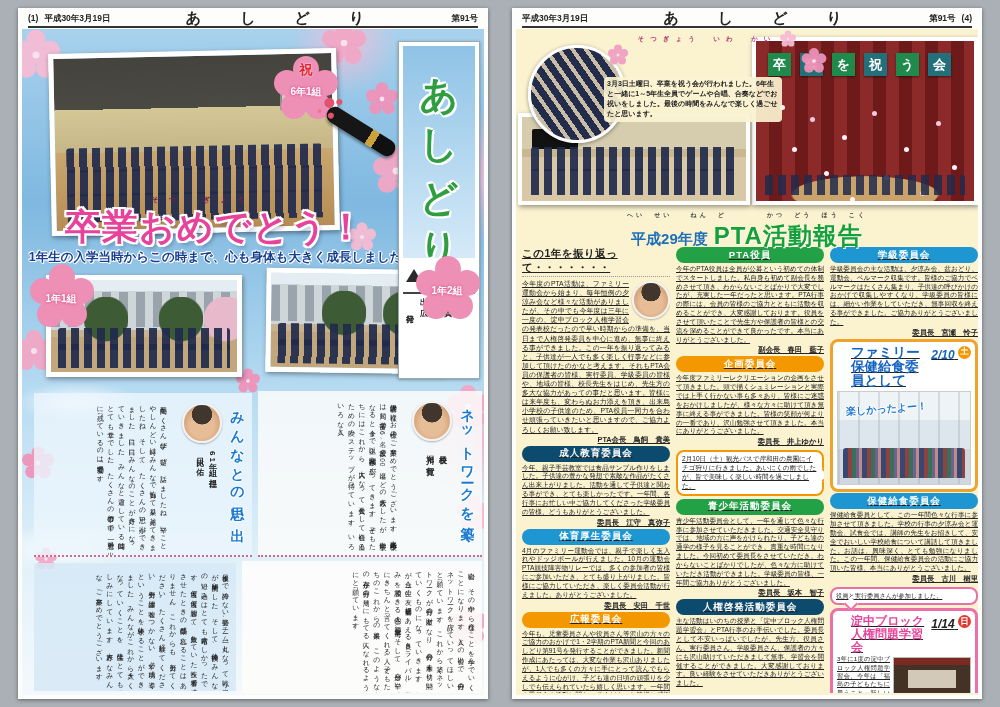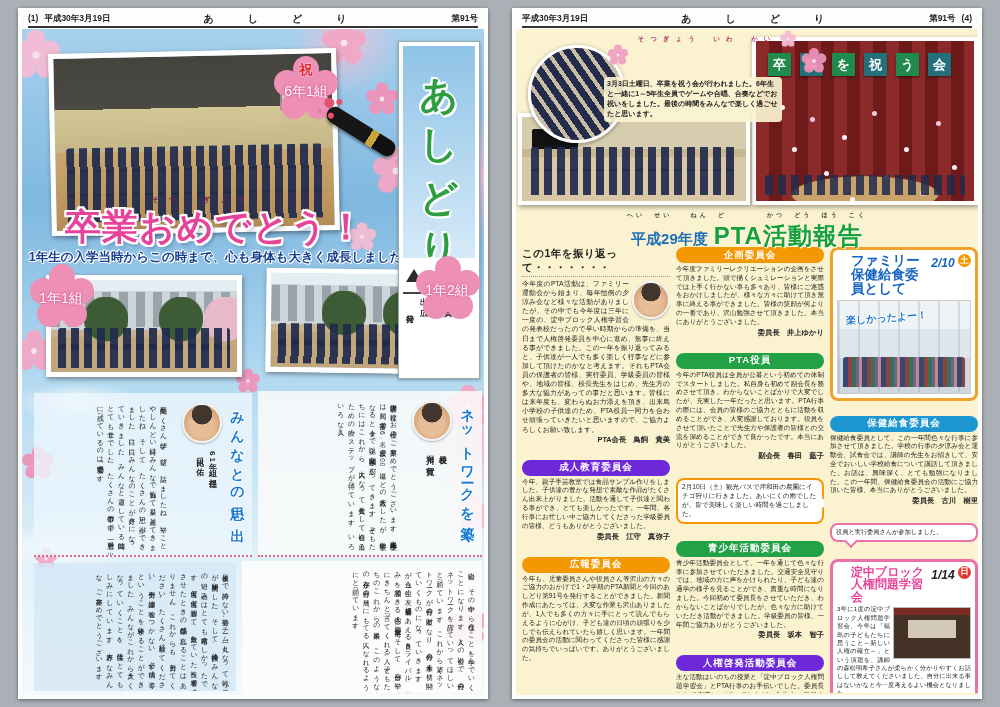--- a/index.html
+++ b/index.html
@@ -7,21 +7,21 @@
   body { font-family:"Liberation Sans","DejaVu Sans",sans-serif; color:#222; }
   #canvas { position:relative; width:1000px; height:707px; background:#aab0b5; overflow:hidden; }
 
   .page { position:absolute; top:8px; width:470px; height:691px; background:#fdfdfb;
           box-shadow:0 1px 4px rgba(0,0,0,.45); }
   .page.left { left:18px; } .page.right { left:512px; }
 
   .pg-hdr { position:absolute; top:3px; left:10px; right:10px; height:17px;
             border-bottom:2px solid #333; display:flex; align-items:center;
             justify-content:space-between; font-size:8.5px; font-weight:bold; z-index:9; background:transparent; }
-  .pg-hdr .c { letter-spacing:12px; font-size:10px; }
+  .pg-hdr .c { letter-spacing:12px; font-size:15px; }
   .pg-hdr .side { display:flex; gap:6px; }
 
   
   .sky { position:absolute; top:21px; left:4px; right:4px; bottom:4px; overflow:hidden;
     background:
       radial-gradient(ellipse 90px 28px at 12% 56%, rgba(255,255,255,.85), transparent 70%),
       radial-gradient(ellipse 110px 34px at 8% 78%, rgba(255,255,255,.75), transparent 70%),
       radial-gradient(ellipse 70px 22px at 30% 88%, rgba(255,255,255,.7), transparent 70%),
       radial-gradient(circle 90px at 102% 22%, rgba(246,189,214,.9), transparent 75%),
       radial-gradient(circle 80px at 100% 62%, rgba(243,176,206,.85), transparent 75%),
@@ -60,21 +60,21 @@
   .photo-gym .ppl.r2 { bottom:34px; height:26px; }
   .photo-gym .ppl.r3 { bottom:8px;  height:28px; }
 
   .fbadge { position:absolute; z-index:3; }
   .fbadge .fl { position:absolute; left:0; top:0; width:60px; height:60px; color:#ee8fb5; }
   .fbadge .fl::before { content:''; position:absolute; left:50%; top:50%; width:26px; height:26px;
      margin:-13px; border-radius:50%; background:currentColor;
      box-shadow:0 -20px 0 currentColor, 19px -6px 0 currentColor, 12px 17px 0 currentColor,
                 -12px 17px 0 currentColor, -19px -6px 0 currentColor; }
   .fbadge .txt { position:absolute; left:50%; top:55%; transform:translate(-50%,-50%); white-space:nowrap;
-     color:#fff; font-weight:normal; font-size:14px; text-shadow:0 0 3px #d9568f, 0 0 2px #d9568f; z-index:2; }
+     color:#fff; font-weight:bold; font-size:10px; text-shadow:0 0 3px #d9568f, 0 0 2px #d9568f; z-index:2; }
   .fbadge .top { position:absolute; left:50%; top:20%; transform:translate(-50%,-50%); color:#e0232d;
      font-weight:bold; font-size:13px; text-shadow:0 0 2px #fff; z-index:2; }
   .badge-61 { left:252px; top:28px; width:64px; height:64px; }
   .badge-61 .fl { width:64px; height:64px; }
   .badge-11 { left:10px; top:238px; width:58px; height:58px; z-index:4; }
   .badge-12 { left:396px; top:230px; width:58px; height:58px; z-index:4; }
 
   .scroll { position:absolute; left:300px; top:94px; width:78px; height:17px; border-radius:9px;
     transform:rotate(32deg); z-index:3;
     background:linear-gradient(90deg,#161616 0 62%, #c9a23a 62% 72%, #101010 72% 100%);
@@ -180,27 +180,27 @@
 
   .pta-title { position:absolute; left:0; right:0; top:182px; z-index:2; }
   .pta-title .furi { display:flex; justify-content:center; gap:40px; font-size:6px; letter-spacing:3px;
     color:#444; font-weight:bold; }
   .pta-title .line { display:flex; justify-content:center; align-items:baseline; gap:6px; }
   .pta-title .year { font-size:15px; font-weight:bold; color:#1d6fb8; }
   .pta-title .ttl { font-size:24px; font-weight:bold; color:#15a03a; letter-spacing:1px;
     text-shadow:1px 1px 0 #fff; }
 
   .col { position:absolute; top:218px; width:148px; height:446px; display:flex; flex-direction:column;
-    gap:15px; overflow:hidden; }
+    gap:1px; overflow:hidden;text-decoration:underline; }
   .col1 { left:6px; } .col2 { left:160px; } .col3 { left:314px; }
 
   .pill { border-radius:9px; color:#fff; text-align:center; font-weight:bold; font-size:9.5px;
     padding:1.5px 0; letter-spacing:1px; }
   .pill.g { background:#22a146; } .pill.b { background:#1d96d2; }
-  .pill.o { background:#f39800; } .pill.p { background:#6d28d9; }
+  .pill.o { background:#f39800; } .pill.p { background:#0c4a6e; }
   .cbody { font-size:6.6px; line-height:1.34; text-align:justify; margin-top:2px; color:#1b1b1b; }
   .sig { text-align:right; font-size:7.3px; font-weight:bold; margin-top:1px; }
   .blk { display:flex; flex-direction:column; }
 
   .intro-h { font-size:10.5px; font-weight:bold; letter-spacing:.5px; border-bottom:1px dotted #999;
     padding-bottom:1px; }
   .intro-portrait { float:right; width:38px; height:38px; margin:2px 0 2px 3px; }
 
   .bubble { position:relative; background:#fff; border:2px solid #f39800; border-radius:8px;
     font-size:6.6px; line-height:1.35; padding:3px 4px; margin:2px 0; }
@@ -410,51 +410,61 @@
             <span>今年度のPTA活動は、ファミリー運動会から始まり、毎年恒例の夕涼み会など様々な活動がありましたが、その中でも今年度は三年に一度の、淀中ブロック人権学習会の発表校だったので早い時期からの準備を、当日まで人権啓発委員を中心に進め、無事に終える事ができました。この一年を振り返ってみると、子供達が一人でも多く楽しく行事などに参加して頂けたのかなと考えます。それもPTA会員の保護者の皆様、実行委員、学級委員の皆様や、地域の皆様、校長先生をはじめ、先生方の多大な協力があっての事だと思います。皆様には来年度も、変わらぬお力添えを頂き、出来島小学校の子供達のため、PTA役員一同力を合わせ頑張っていきたいと思いますので、ご協力よろしくお願い致します。</span>
           </div>
           <div class="sig">PTA会長　鳥飼　貴美</div>
         </div>
         <div class="blk">
           <div class="pill p">成人教育委員会</div>
           <div class="cbody">今年、親子手芸教室では食品サンプル作りをしました。子供達の豊かな発想で素敵な作品がたくさん出来上がりました。活動を通して子供達と関わる事ができ、とても楽しかったです。一年間、各行事にお忙しい中ご協力してくださった学級委員の皆様、どうもありがとうございました。</div>
           <div class="sig">委員長　江守　真弥子</div>
         </div>
         <div class="blk">
+          <div class="pill b">体育厚生委員会</div>
+          <div class="cbody">4月のファミリー運動会では、親子で楽しく玉入れやドッジボールが行えました。10月の運動会PTA競技障害物リレーでは、多くの参加者の皆様にご参加いただき、とても盛り上がりました。皆様にご協力していただき、楽しく委員会活動が行えました。ありがとうございました。</div>
+          <div class="sig">委員長　安田　千世</div>
+        </div>
+        <div class="blk">
           <div class="pill o">広報委員会</div>
           <div class="cbody">今年も、児童委員さんや役員さん等沢山の方々のご協力のおかげで1・2学期のPTA新聞と今回のあしどり第91号を発行することができました。新聞作成にあたっては、大変な作業も沢山ありましたが、1人でも多くの方々に手にとって読んでもらえるように心がけ、子ども達の日頃の頑張りを少しでも伝えられていたら嬉しく思います。一年間の委員会の活動に関わってくださった皆様に感謝の気持ちでいっぱいです。ありがとうございました。</div>
 
         </div>
       </div>
 
       <div class="col col2">
+        <div class="blk">
+          <div class="pill g">PTA役員</div>
+          <div class="cbody">今年のPTA役員は全員が公募という初めての体制でスタートしました。私自身も初めて副会長を務めさせて頂き、わからないことばかりで大変でしたが、充実した一年だったと思います。PTA行事の際には、会員の皆様のご協力とともに活動を収めることができ、大変感謝しております。役員をさせて頂いたことで先生方や保護者の皆様との交流を深めることができて良かったです。本当にありがとうございました。</div>
+          <div class="sig">副会長　春田　藍子</div>
+        </div>
         <div class="blk">
           <div class="pill o">企画委員会</div>
           <div class="cbody">今年度ファミリーレクリエーションの企画をさせて頂きました。頭で描くシュミレーションと実際では上手く行かない事も多々あり、皆様にご迷惑をおかけしましたが、様々な方々に助けて頂き無事に終える事ができました。皆様の笑顔が何よりの一番であり、沢山勉強させて頂きました。本当にありがとうございました。</div>
           <div class="sig">委員長　井上ゆかり</div>
         </div>
-        <div class="blk">
-          <div class="pill g">PTA役員</div>
-          <div class="cbody">今年のPTA役員は全員が公募という初めての体制でスタートしました。私自身も初めて副会長を務めさせて頂き、わからないことばかりで大変でしたが、充実した一年だったと思います。PTA行事の際には、会員の皆様のご協力とともに活動を収めることができ、大変感謝しております。役員をさせて頂いたことで先生方や保護者の皆様との交流を深めることができて良かったです。本当にありがとうございました。</div>
-          <div class="sig">副会長　春田　藍子</div>
-        </div>
         <div class="bubble">2月10日（土）観光バスで岸和田の農園にイチゴ狩りに行きました。あいにくの雨でしたが、皆で美味しく楽しい時間を過ごしました。</div>
         <div class="blk">
           <div class="pill g">青少年活動委員会</div>
           <div class="cbody">青少年活動委員会として、一年を通じて色々な行事に参加させていただきました。交通安全見守りでは、地域の方に声をかけられたり、子ども達の通学の様子を見ることができ、貴重な時間になりました。今回初めて委員長をさせていただき、わからないことばかりでしたが、色々な方に助けていただき活動ができました。学級委員の皆様、一年間ご協力ありがとうございました。</div>
           <div class="sig">委員長　坂本　智子</div>
         </div>
         <div class="blk">
           <div class="pill p">人権啓発活動委員会</div>
           <div class="cbody">主な活動はいのちの授業と「淀中ブロック人権問題学習会」とPTA行事のお手伝いでした。委員長として不安いっぱいでしたが、先生方、役員さん、実行委員さん、学級委員さん、保護者の方々にも沢山助けていただきまして無事、学習会を開催することができました。大変感謝しております。良い経験をさせていただきありがとうございました。</div>
 
         </div>
       </div>
 
       <div class="col col3">
+        <div class="blk">
+          <div class="pill b">学級委員会</div>
+          <div class="cbody">学級委員会の主な活動は、夕涼み会、盆おどり、運動会、ベルマーク収集です。皆様のご協力でベルマークはたくさん集まり、子供達の呼びかけのおかげで収集しやすくなり、学級委員の皆様には、細かい作業をしていただき、無事回収を終える事ができました。ご協力ありがとうございました。</div>
+          <div class="sig">委員長　宮瀬　怜子</div>
+        </div>
 
         <div class="evbox">
           <div class="ev-head">
             <div class="ev-title blue">
               <span style="display:block">ファミリー</span>
               <span style="display:block">保健給食委員として</span>
             </div>
             <div class="ev-date blue">
               <span>2/10</span>
               <span class="daydot">土</span>

